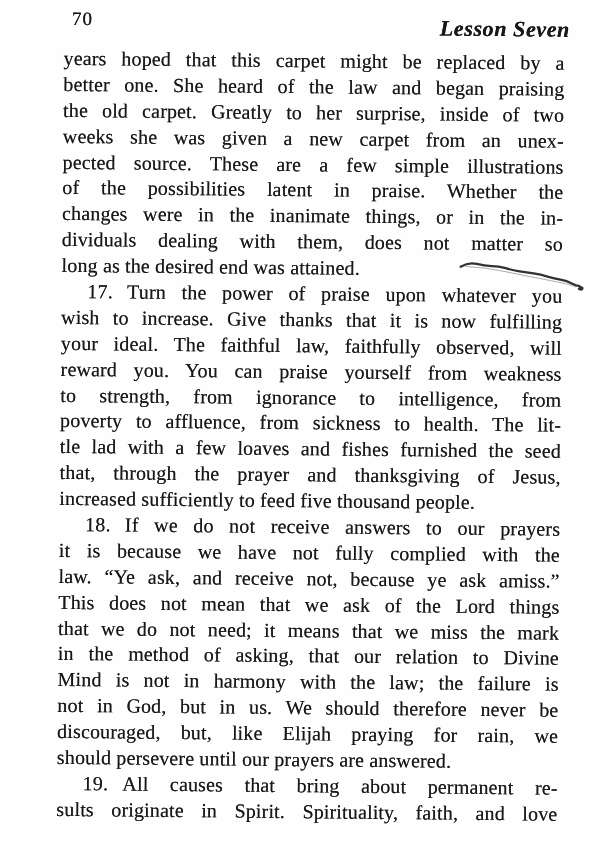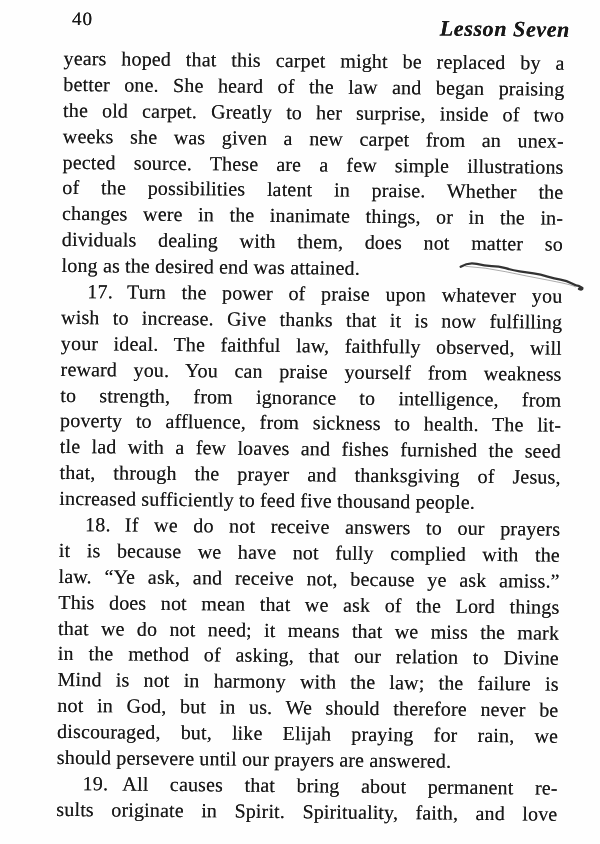--- a/index.html
+++ b/index.html
@@ -85,21 +85,21 @@
     pointer-events:none;
   }
 </style>
 </head>
 <body>
 
 <div class="page">
   <div class="tilt">
 
     <div class="header">
-      <span class="page-number">40</span>
+      <span class="page-number">70</span>
       <span class="running-title">Lesson Seven</span>
     </div>
 
     <div class="body-text">
       <div class="ln">years hoped that this carpet might be replaced by a</div>
       <div class="ln">better one. She heard of the law and began praising</div>
       <div class="ln">the old carpet. Greatly to her surprise, inside of two</div>
       <div class="ln">weeks she was given a new carpet from an unex-</div>
       <div class="ln">pected source. These are a few simple illustrations</div>
       <div class="ln">of the possibilities latent in praise. Whether the</div>

